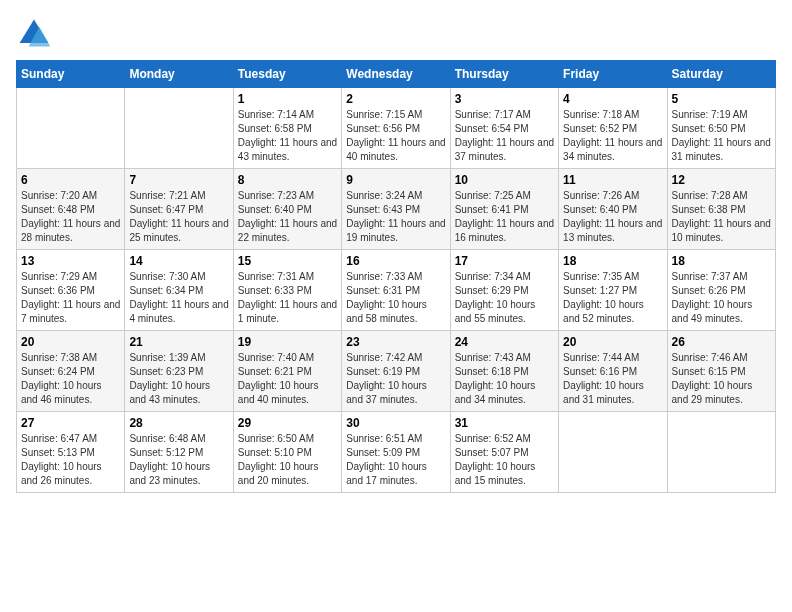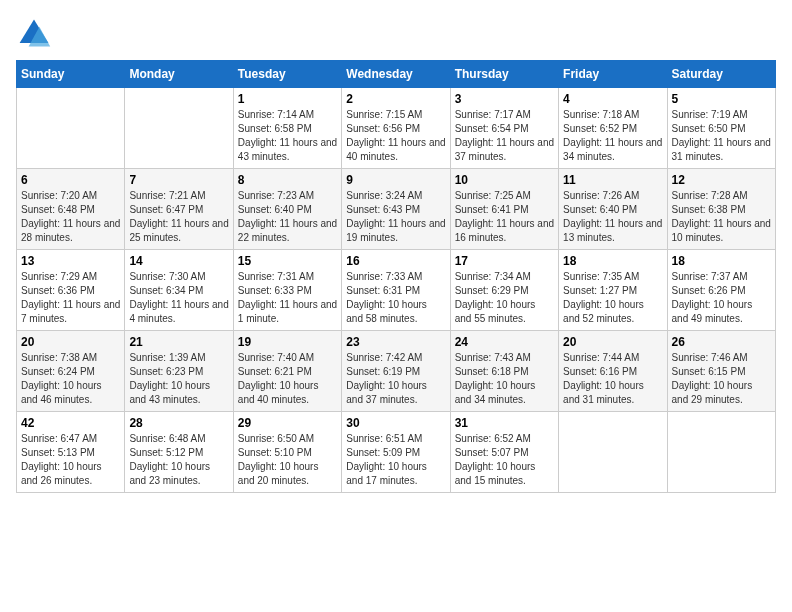--- a/index.html
+++ b/index.html
@@ -287,21 +287,21 @@
         </td>
         <td>
           <span class="day-num">26</span>
           <div class="day-info">Sunrise: 7:46 AM
 Sunset: 6:15 PM
 Daylight: 10 hours and 29 minutes.</div>
         </td>
       </tr>
       <tr>
         <td>
-          <span class="day-num">42</span>
+          <span class="day-num">27</span>
           <div class="day-info">Sunrise: 6:47 AM
 Sunset: 5:13 PM
 Daylight: 10 hours and 26 minutes.</div>
         </td>
         <td>
           <span class="day-num">28</span>
           <div class="day-info">Sunrise: 6:48 AM
 Sunset: 5:12 PM
 Daylight: 10 hours and 23 minutes.</div>
         </td>

